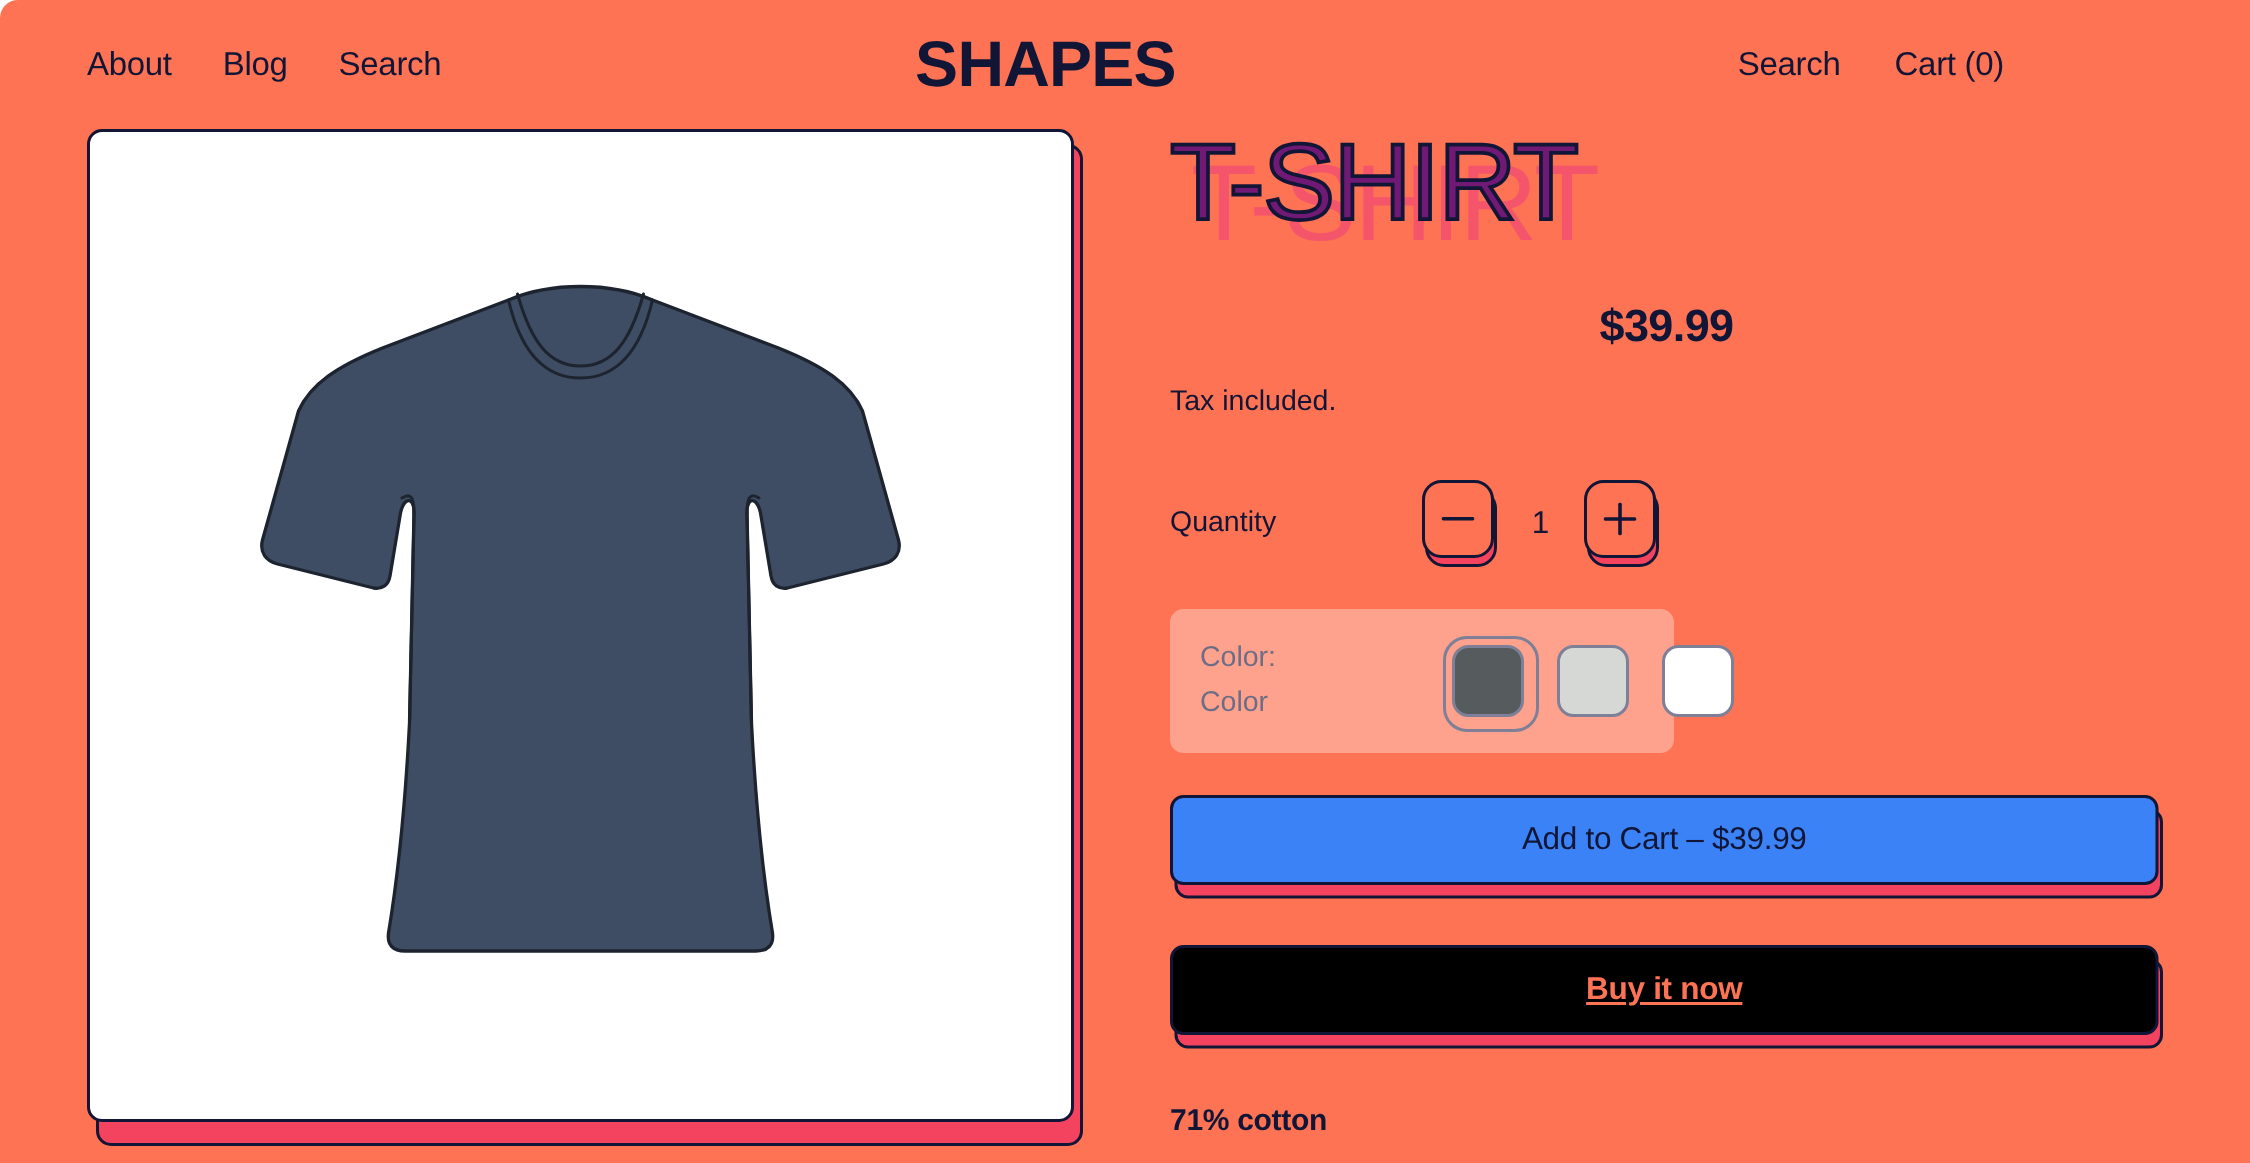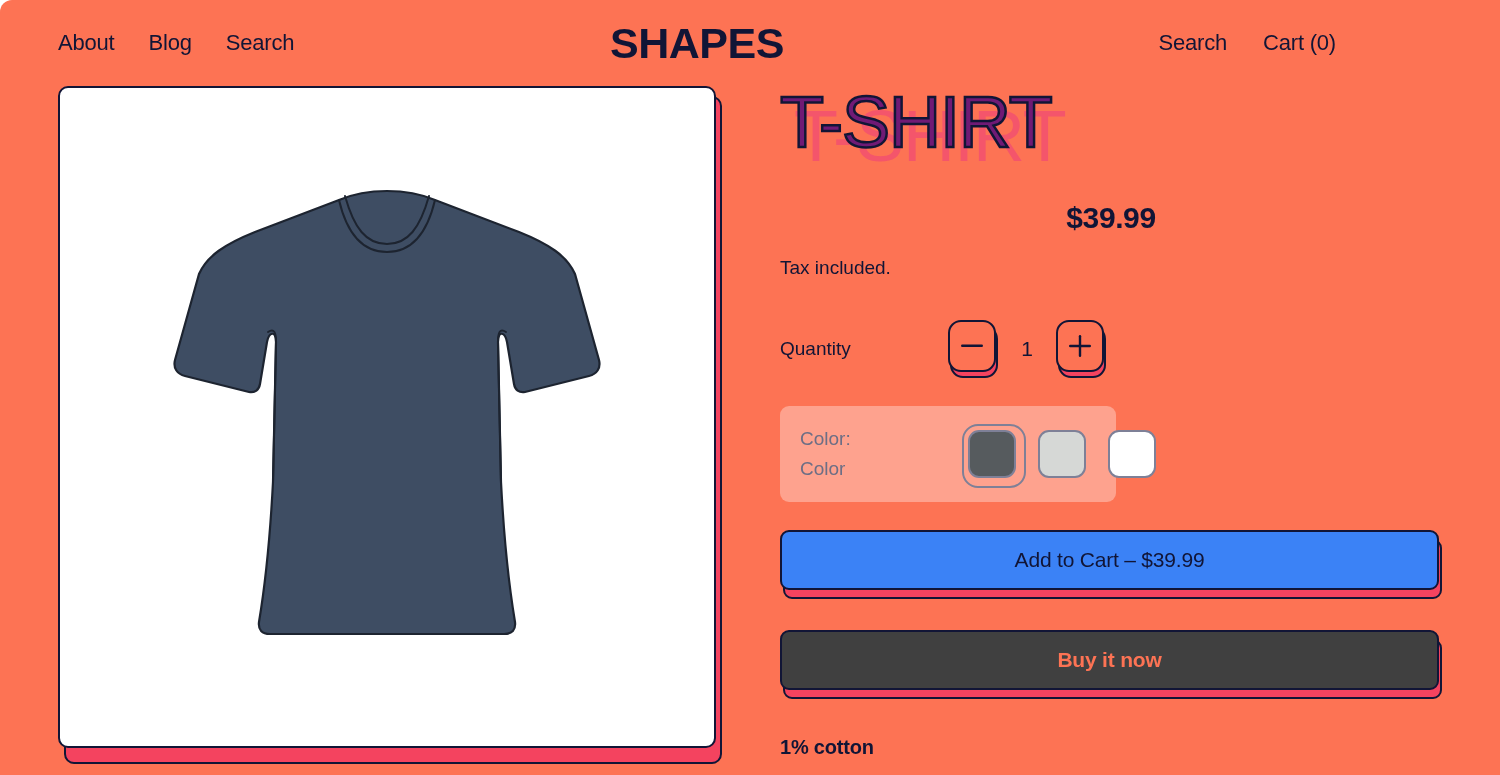--- a/index.html
+++ b/index.html
@@ -282,23 +282,24 @@
     font-size: 21px;
     letter-spacing: -0.2px;
   }
   .btn-add .bt {
     background: #3b82f6;
     color: #111536;
     font-weight: 500;
   }
   .btn-buy { margin-top: 32px; }
   .btn-buy .bt {
-    background: #404040;
+    background: #000000;
     color: #FD7354;
     font-weight: 700;
+    text-decoration: underline;
   }
 
   .cotton {
     font-size: 20px;
     font-weight: 700;
     letter-spacing: -0.2px;
     margin-top: 38px;
     color: #111536;
   }
 </style>
@@ -404,15 +405,15 @@
   <div class="btn-wrap btn-add">
     <div class="sh"></div>
     <div class="bt">Add to Cart – $39.99</div>
   </div>
 
   <div class="btn-wrap btn-buy">
     <div class="sh"></div>
     <div class="bt">Buy it now</div>
   </div>
 
-  <div class="cotton">1% cotton</div>
+  <div class="cotton">71% cotton</div>
 
 </div>
 
 </body></html>

